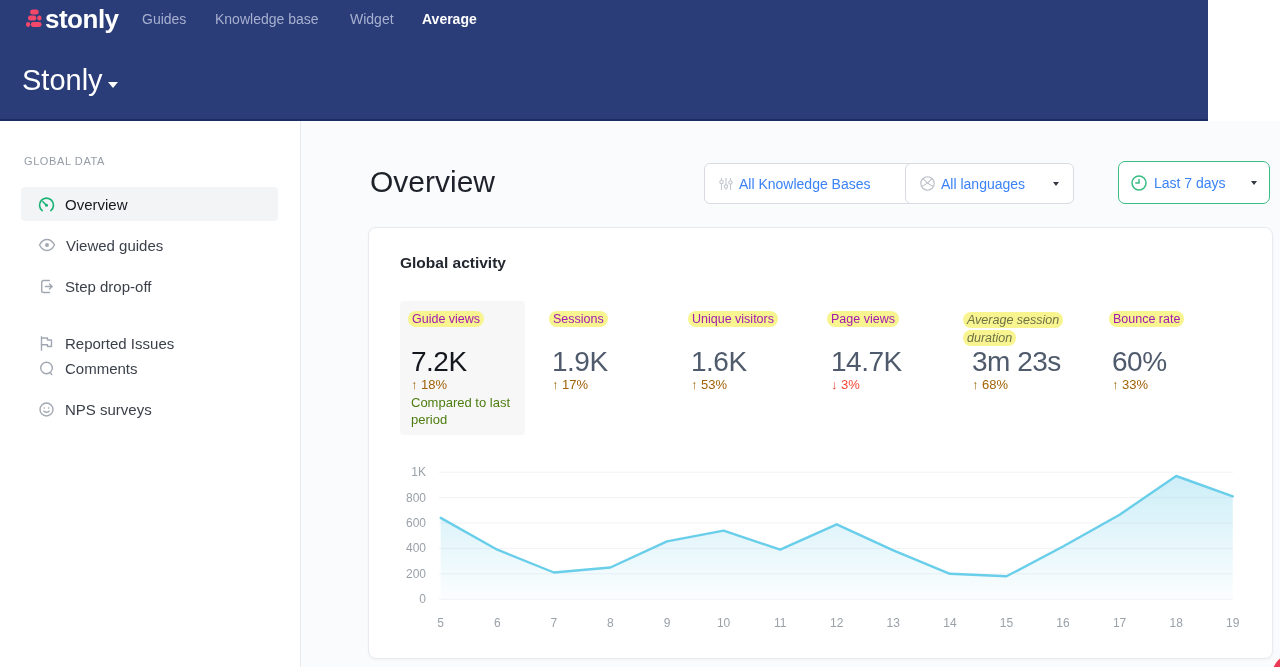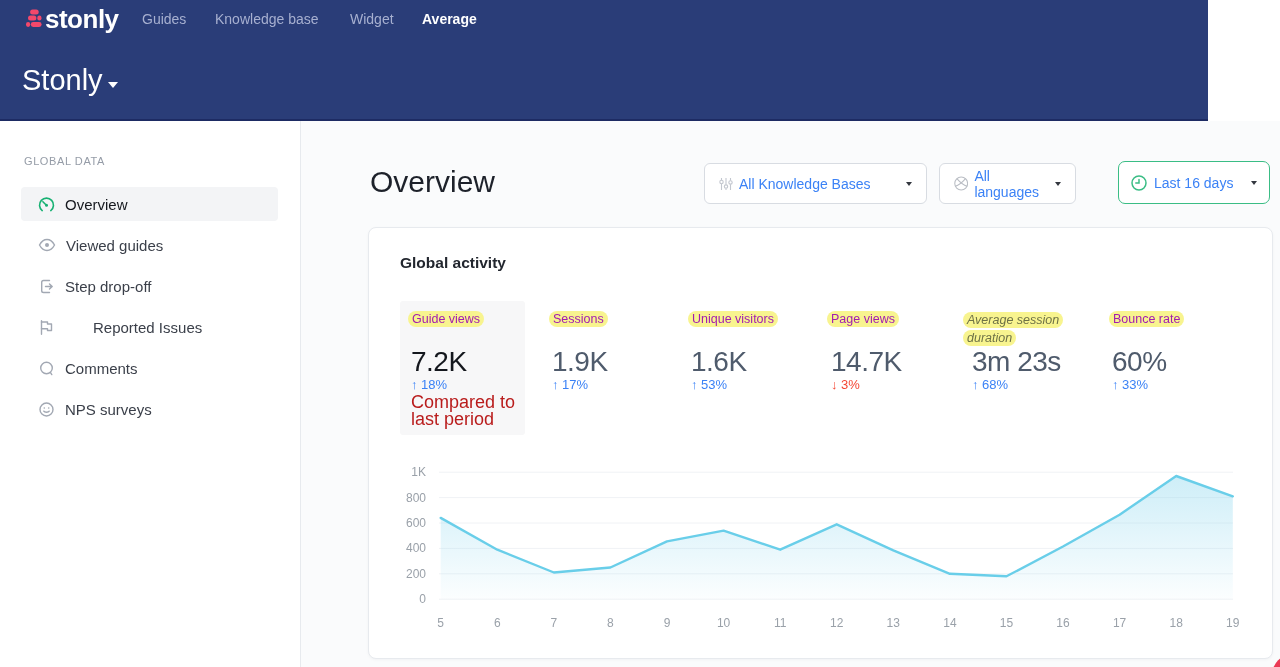--- a/index.html
+++ b/index.html
@@ -36,23 +36,23 @@
 .card { position:absolute; left:368px; top:227px; width:905px; height:432px; background:#fff; border:1px solid #e7eaee; border-radius:8px; box-shadow:0 1px 3px rgba(20,30,50,0.04); }
 .card-title { position:absolute; left:400px; top:254px; font-size:15.5px; font-weight:bold; color:#22262e; }
 
 .m-sel { position:absolute; left:400px; top:301px; width:125px; height:134px; background:#f7f7f8; border-radius:3px; }
 .pill { position:absolute; top:311px; background:#f8f48f; border-radius:8px; padding:1px 4px; font-size:12.5px; color:#a21caf; line-height:14px; white-space:nowrap; }
 .pill2 { display:inline; background:#f8f48f; border-radius:8px; padding:1px 4px; font-size:12.5px; color:#6e7247; -webkit-box-decoration-break:clone; box-decoration-break:clone; }
 .pill2wrap { position:absolute; top:311px; width:106px; line-height:15.5px; }
 .num { position:absolute; top:345px; font-size:28px; color:#4f5b6c; letter-spacing:-0.5px; line-height:34px; white-space:nowrap; }
 .num.dark { color:#14171d; }
 .delta { position:absolute; top:377px; font-size:13px; line-height:15px; white-space:nowrap; }
-.up { color:#3b82f6; }
+.up { color:#a16207; }
 .down { color:#f44633; }
-.cmp { position:absolute; top:394px; font-size:18px; color:#b91c1c; line-height:17px; width:106px; }
+.cmp { position:absolute; top:394px; font-size:13px; color:#4d7c0f; line-height:17px; width:106px; }
 
 
 .chat { position:absolute; left:1272px; top:654px; width:42px; height:42px; border-radius:50%; background:#eb3a55; }
 </style>
 </head>
 <body>
 
 <div class="nav">
   <svg class="logo" viewBox="0 0 18 19" fill="#f4486b">
     <rect x="4.1" y="0.4" width="8.6" height="5.1" rx="2.5"></rect>
@@ -88,21 +88,21 @@
   </svg>
   <span>Viewed guides</span>
 </div>
 <div class="sb-item" style="top:269px;">
   <svg width="17" height="17" viewBox="0 0 17 17" fill="none" stroke="#a2a8b3" stroke-width="1.4" stroke-linecap="round" stroke-linejoin="round">
     <path d="M11.5 2.5 H5.5 C4.4 2.5 3.7 3.2 3.7 4.3 V12.7 C3.7 13.8 4.4 14.5 5.5 14.5 H11.5"></path>
     <path d="M7.5 8.5 H13.7 M11.5 6 L14.2 8.5 L11.5 11"></path>
   </svg>
   <span>Step drop-off</span>
 </div>
-<div class="sb-item" style="top:310px;gap:28px;">
+<div class="sb-item" style="top:326px;">
   <svg width="17" height="17" viewBox="0 0 17 17" fill="none" stroke="#a2a8b3" stroke-width="1.4" stroke-linecap="round" stroke-linejoin="round">
     <path d="M3.5 1.8 V15.3"></path>
     <path d="M3.5 3 H9.5 V5 H13.5 V11.5 H9.5 V9.8 H3.5"></path>
   </svg>
   <span>Reported Issues</span>
 </div>
 <div class="sb-item" style="top:351px;">
   <svg width="17" height="17" viewBox="0 0 17 17" fill="none" stroke="#a2a8b3" stroke-width="1.4" stroke-linecap="round" stroke-linejoin="round">
     <circle cx="8.5" cy="8" r="5.8"></circle>
     <path d="M12.5 12.7 L13.8 14.6"></path>
@@ -126,36 +126,36 @@
   <svg width="14" height="14" viewBox="0 0 14 14" fill="none" stroke="#c3c7cf" stroke-width="1.1">
     <path d="M2.5 1 V3.2 M2.5 6.8 V13 M7 1 V7.8 M7 11.4 V13 M11.5 1 V3.6 M11.5 7.2 V13"></path>
     <circle cx="2.5" cy="5" r="1.7"></circle>
     <circle cx="7" cy="9.6" r="1.7"></circle>
     <circle cx="11.5" cy="5.4" r="1.7"></circle>
   </svg>
   <div class="txt" style="margin-left:6px;">All Knowledge Bases</div>
   <div class="car"></div>
 </div>
 
-<div class="dd" style="left:939px; width:137px; padding:0 14px;">
+<div class="dd" style="left:905px; width:169px; padding:0 14px;">
   <svg width="15" height="15" viewBox="0 0 15 15" fill="none" stroke="#b9bdc4" stroke-width="1.1">
     <circle cx="7.5" cy="7.5" r="6.7"></circle>
     <path d="M3 2.5 C 6 6, 9 9, 13.8 10.5"></path>
     <path d="M12 2.5 C 9 6, 6 9, 1.2 10.5"></path>
   </svg>
   <div class="txt" style="margin-left:6px;">All languages</div>
   <div class="car"></div>
 </div>
 
 <div class="dd" style="left:1118px; width:152px; top:161px; height:43px; border:1.5px solid #3abd85; border-radius:7px; padding:0 12px;">
   <svg width="16" height="16" viewBox="0 0 16 16" fill="none" stroke="#3abd85" stroke-width="1.5" stroke-linecap="round">
     <circle cx="8" cy="8" r="7"></circle>
     <path d="M8 4.5 V8 H4.8"></path>
   </svg>
-  <div class="txt" style="margin-left:7px;">Last 16 days</div>
+  <div class="txt" style="margin-left:7px;">Last 7 days</div>
   <div class="car"></div>
 </div>
 
 <div class="card"></div>
 <div class="card-title">Global activity</div>
 
 <div class="m-sel"></div>
 <div class="pill" style="left:408px;">Guide views</div>
 <div class="num dark" style="left:411px;">7.2K</div>
 <div class="delta up" style="left:411px;"><b style="font-weight:bold;">↑</b> 18%</div>

